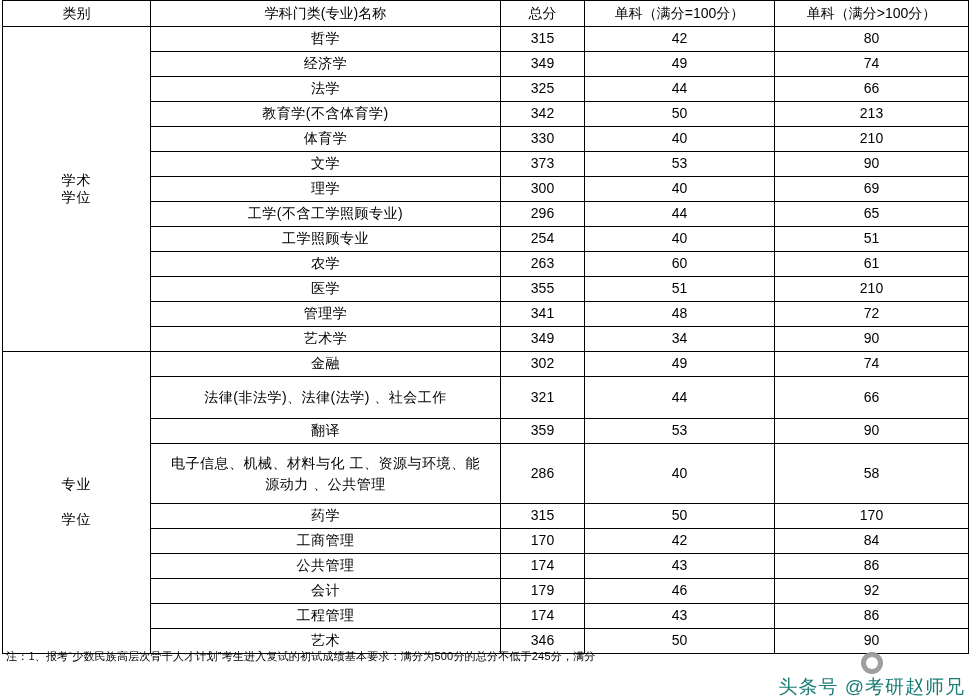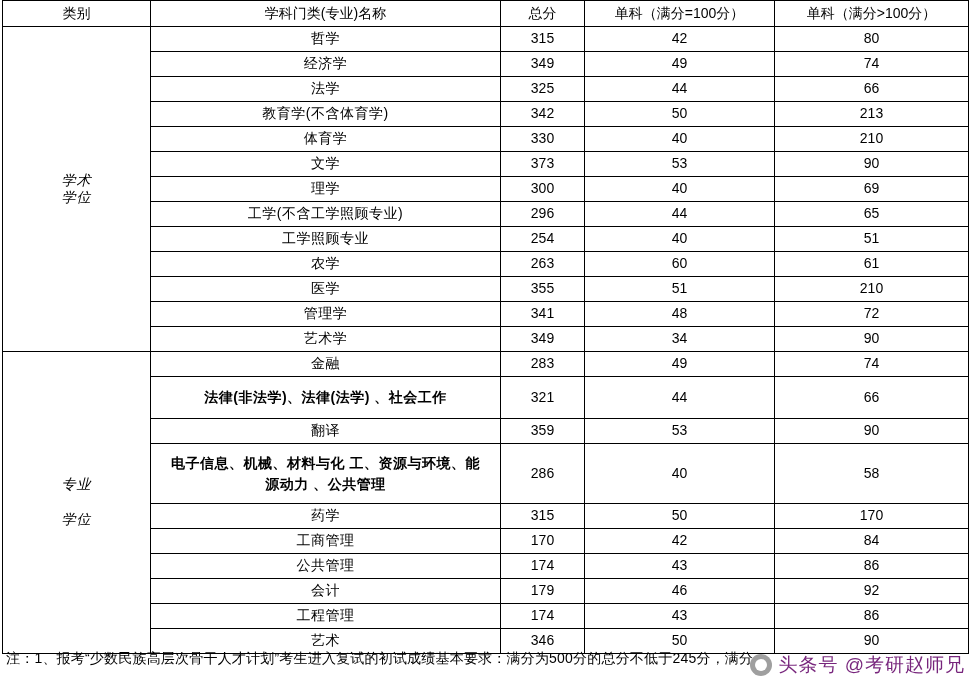--- a/index.html
+++ b/index.html
@@ -48,61 +48,59 @@
   col.c-sub100 { width: 190px; }
   col.c-subover { width: 194px; }
 
   thead td { height: 26px; }
 
   td.cat-cell {
     font-size: 14px;
     letter-spacing: 1px;
     line-height: 1.9;
     white-space: pre-line;
-    font-style: italic;
   }
   td.name-cell {
     font-size: 14px;
     letter-spacing: 0.5px;
   }
   td.name-cell.multiline {
     line-height: 1.5;
     padding: 4px 18px;
     text-align: center;
-    font-weight: bold;
   }
   td.num-cell { font-size: 14px; }
 
   tbody tr { height: 25px; }
   tr.tall-2 { height: 42px; }
   tr.tall-3 { height: 60px; }
 
   .footnote {
     position: absolute;
     left: 6px;
     top: 648px;
     width: 960px;
-    font-size: 14px;
+    font-size: 11px;
     line-height: 1.55;
     letter-spacing: 0.2px;
     color: #000;
   }
   .footnote p { margin: 0; }
 
   .watermark {
     position: absolute;
     right: 10px;
     top: 652px;
     display: flex;
     align-items: center;
-    gap: 6px;
-    color: #701a75;
+    color: #0f766e;
     font-size: 19px;
     letter-spacing: 1px;
     opacity: 0.95;
+    flex-direction: column;
   }
   .watermark .wm-logo {
     width: 22px;
     height: 22px;
     border-radius: 50%;
     background: #9a9a9a;
     display: inline-block;
     position: relative;
     flex: 0 0 auto;
   }
@@ -220,21 +218,21 @@
         <td class="num-cell">349</td>
         <td class="num-cell">34</td>
         <td class="num-cell">90</td>
       </tr>
 
       <tr>
         <td class="cat-cell" rowspan="10">专业
 
 学位</td>
         <td class="name-cell">金融</td>
-        <td class="num-cell">283</td>
+        <td class="num-cell">302</td>
         <td class="num-cell">49</td>
         <td class="num-cell">74</td>
       </tr>
       <tr class="tall-2">
         <td class="name-cell multiline">法律(非法学)、法律(法学)
 、社会工作</td>
         <td class="num-cell">321</td>
         <td class="num-cell">44</td>
         <td class="num-cell">66</td>
       </tr>

